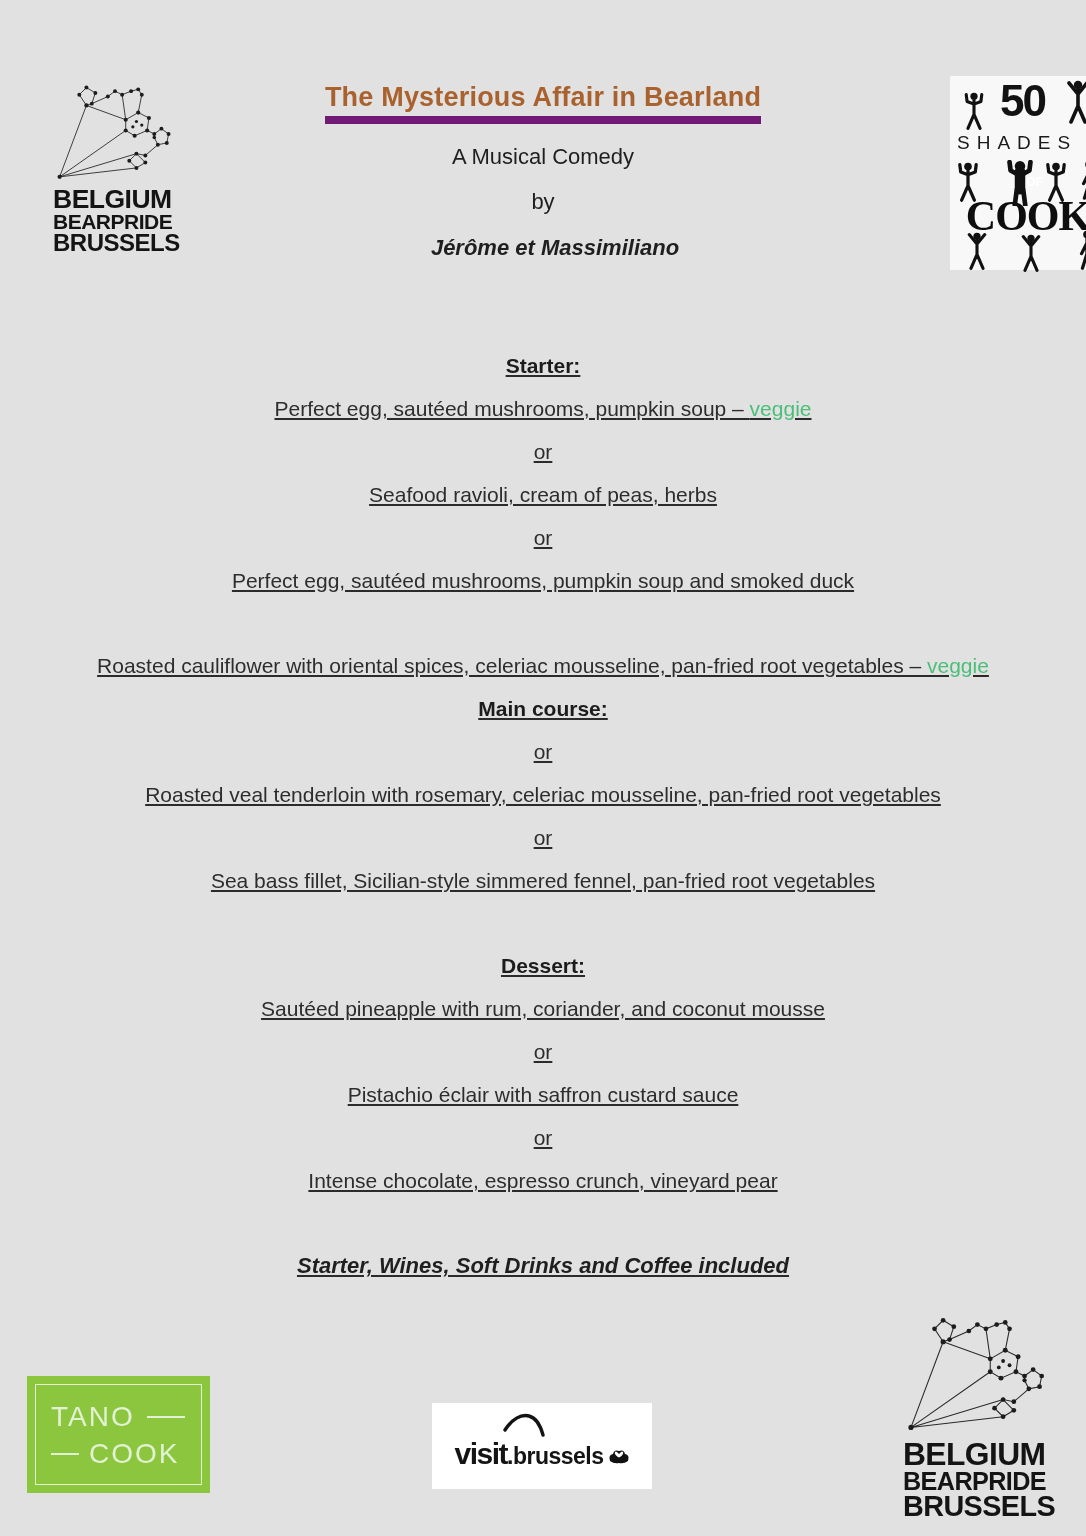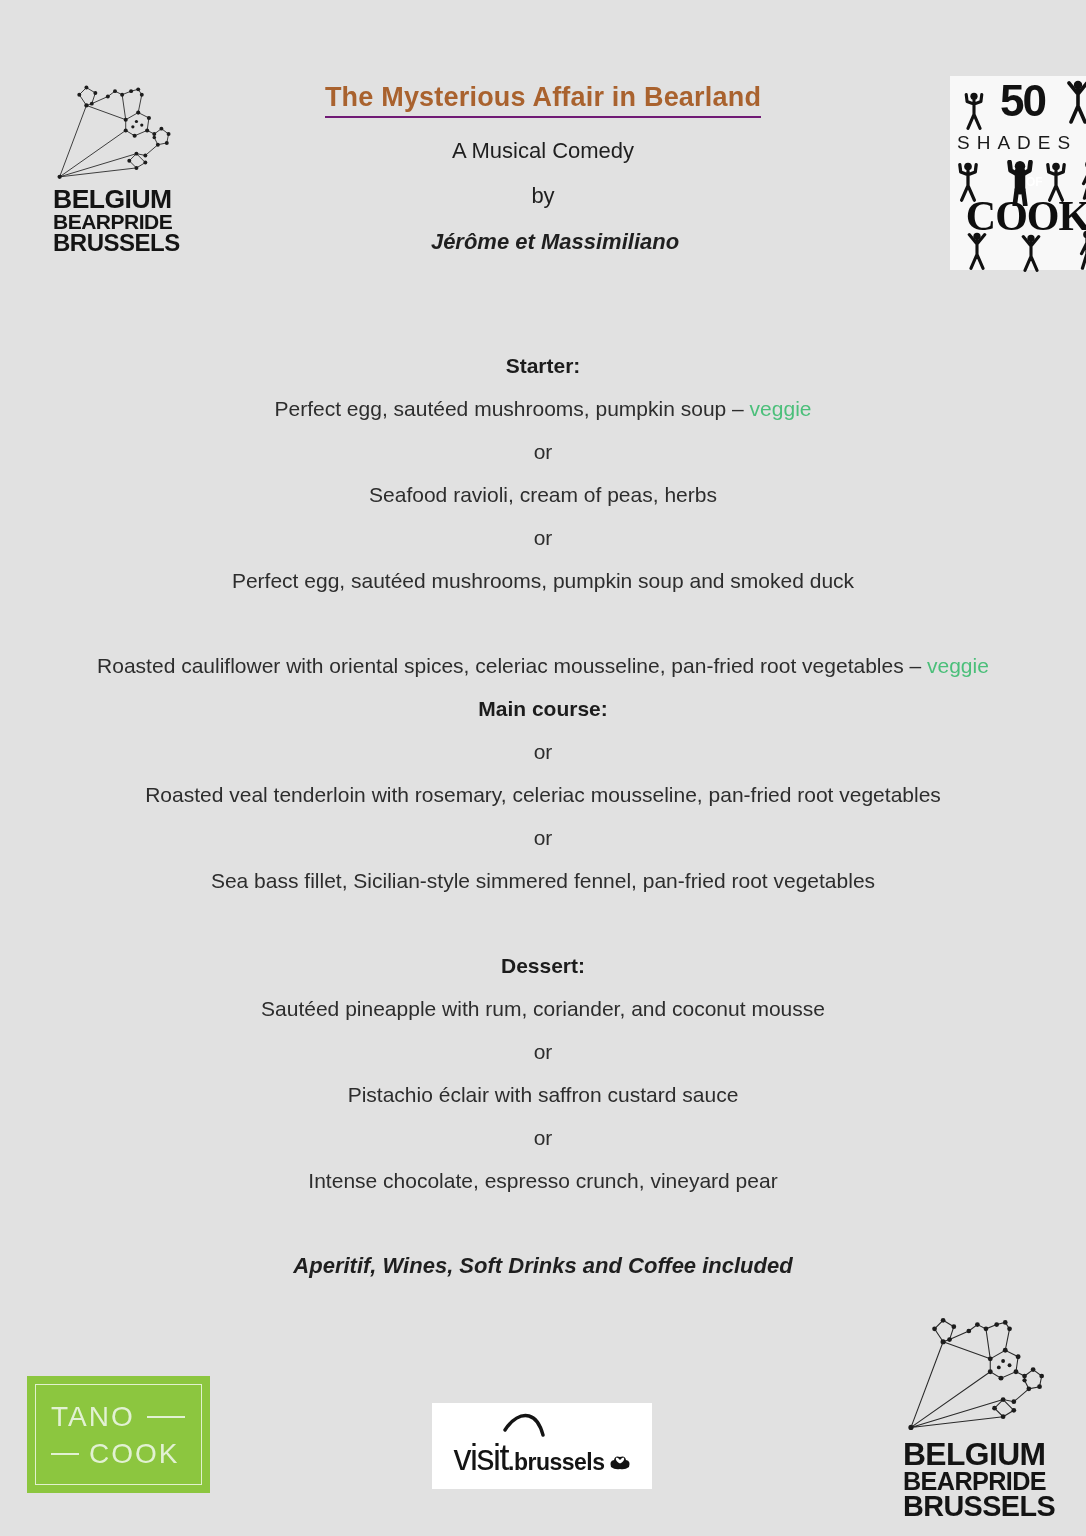--- a/index.html
+++ b/index.html
@@ -5,28 +5,28 @@
   html,body{margin:0;padding:0;}
   .page{
     position:relative; width:1086px; height:1536px;
     background:#e1e1e1; overflow:hidden;
     font-family:"Liberation Sans", sans-serif; color:#2b2b2b;
   }
   
   .header-center{position:absolute; top:82px; left:0; right:0; text-align:center;}
   .title{
     display:inline-block; font-size:27px; font-weight:700; color:#a9622e;
-    border-bottom:2px solid #701a75; padding-bottom:3px; letter-spacing:.2px;text-align:center;
+    border-bottom:8px solid #701a75; padding-bottom:3px; letter-spacing:.2px;text-align:center;
   }
   .subtitle{margin-top:20px; font-size:22px; font-weight:400; color:#1f1f1f;}
   .byline{margin-top:19px; font-size:22px; font-weight:400; color:#1f1f1f;}
   .authors{margin-top:20px; font-size:22px; font-weight:700; font-style:italic; color:#1f1f1f;padding-left:24px;}
 
   
-  .menu{position:absolute; top:351px; left:0; right:0; text-align:center;}
+  .menu{position:absolute; top:351px; left:0; right:0; text-align:center;text-decoration:underline;}
   .menu-inner{width:900px; margin:0 auto;}
   .mrow{font-size:21px; line-height:30px; margin-bottom:13px; color:#2d2d2d;}
   .mhead{font-weight:700; color:#1c1c1c;}
   .msection{margin-bottom:55px;}
   .veggie{color:#4bbf7a;}
   .note{margin-top:42px; font-size:22px; line-height:30px; font-weight:700; font-style:italic; color:#1f1f1f;}
 
   
   .bear-logo{position:absolute; width:130px; text-align:left;}
   .bear-logo.top-left{left:53px; top:84px;}
@@ -51,21 +51,21 @@
   .tano-text{position:absolute; left:24px; top:22px; color:#e2f1d3; font-size:28px; letter-spacing:2px; line-height:37px; font-weight:400;}
   .tano-line{white-space:nowrap;}
   .tano-dash{display:inline-block; height:2px; background:#e2f1d3; vertical-align:middle; margin:0 0 4px 12px;}
   .tano-dash.d1{width:38px;}
   .tano-dash.lead{width:28px; margin:0 10px 4px 0;}
 
   
   .visit-logo{position:absolute; left:432px; top:1403px; width:220px; height:86px; background:#ffffff;}
   .visit-check{position:absolute; left:70px; top:10px;}
   .visit-row{position:absolute; left:0; right:0; top:34px; text-align:center; white-space:nowrap;}
-  .visit-word{font-size:36px; font-weight:400; letter-spacing:-1.5px; color:#141414; vertical-align:baseline;}
+  .visit-word{font-size:30px; font-weight:700; letter-spacing:-1.5px; color:#141414; vertical-align:baseline;}
   .visit-brussels{font-size:23px; font-weight:700; letter-spacing:-.5px; color:#141414;}
   .visit-iris{vertical-align:baseline; margin-left:4px;}
 </style>
 </head>
 <body>
 
 <div class="page">
 
   <svg width="0" height="0" style="position:absolute">
     <defs>
@@ -210,21 +210,21 @@
 
       <div class="msection">
         <div class="mrow mhead">Dessert:</div>
         <div class="mrow"><span>Sautéed pineapple with rum, coriander, and coconut mousse</span></div>
         <div class="mrow">or</div>
         <div class="mrow"><span>Pistachio éclair with saffron custard sauce</span></div>
         <div class="mrow">or</div>
         <div class="mrow"><span>Intense chocolate, espresso crunch, vineyard pear</span></div>
       </div>
 
-      <div class="note">Aperitif, Wines, Soft Drinks and Coffee included</div>
+      <div class="note">Starter, Wines, Soft Drinks and Coffee included</div>
     </div>
   </div>
 
   <div class="tano-logo">
     <div class="tano-inner-border"></div>
     <div class="tano-text">
       <div class="tano-line"><span>TANO</span><span class="tano-dash d1"></span></div>
       <div class="tano-line"><span class="tano-dash lead"></span><span>COOK</span></div>
     </div>
   </div>

